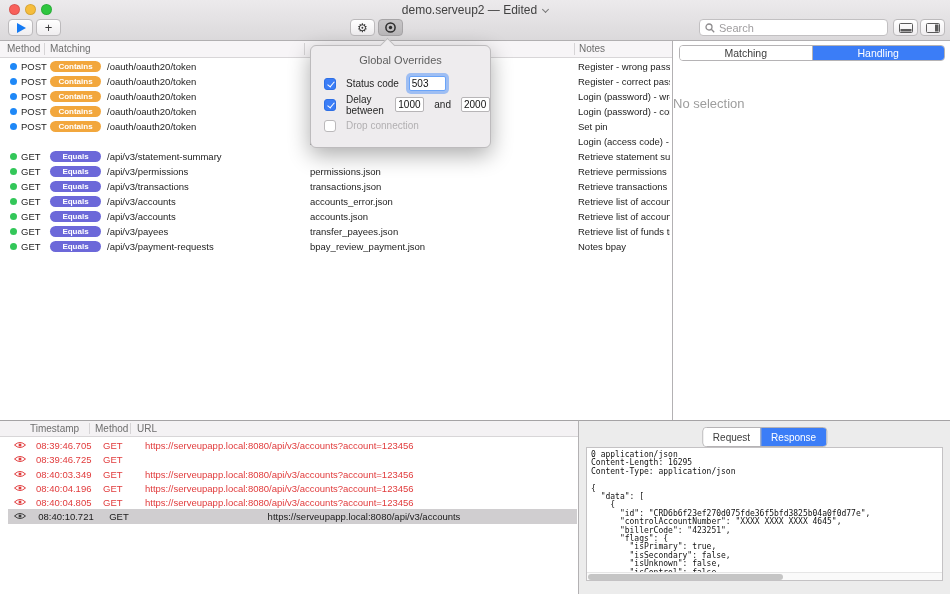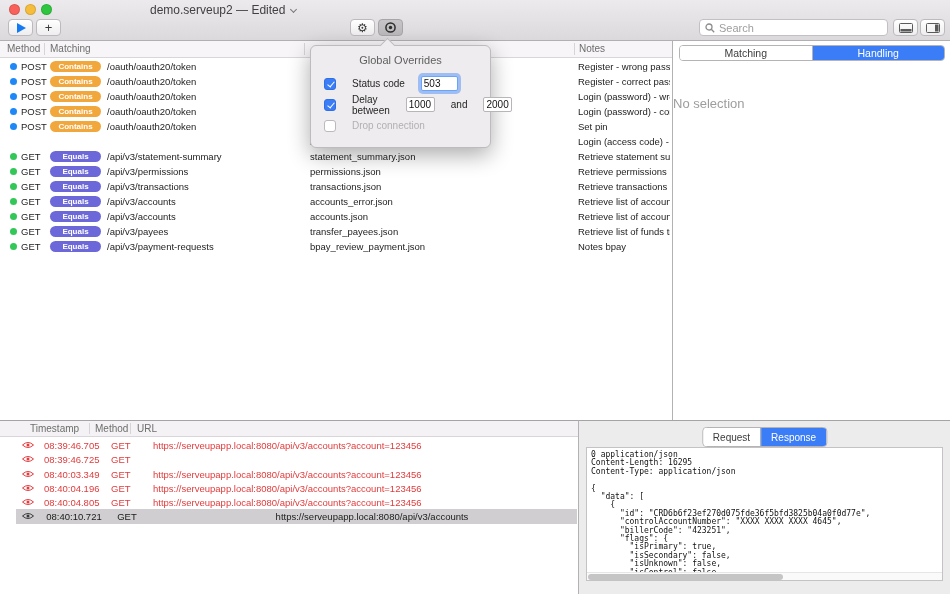--- a/index.html
+++ b/index.html
@@ -6,21 +6,21 @@
   html,body { width:950px; height:594px; }
   body { position:relative; overflow:hidden; background:#fff;
          font-family:"Liberation Sans", sans-serif; color:#1c1c1c; }
 
   
   .header { position:absolute; left:0; top:0; width:950px; height:41px;
             background:linear-gradient(#eceaec,#dbd9db); border-bottom:1px solid #b1afb1; z-index:5; }
   .light { position:absolute; top:4px; width:11px; height:11px; border-radius:50%; border:1px solid rgba(0,0,0,.12); }
   .light.red{left:9px;background:#f9605a} .light.yellow{left:25px;background:#f6bd3c} .light.green{left:41px;background:#2ec63f}
   .titlewrap { position:absolute; left:150px; right:150px; top:3px; height:14px; line-height:14px;
-               text-align:left; font-size:12px; color:#414141; white-space:nowrap; }
+               text-align:center; font-size:12px; color:#414141; white-space:nowrap; }
   .chev { display:inline-block; width:5px; height:5px; border-right:1.5px solid #787878;
           border-bottom:1.5px solid #787878; transform:rotate(45deg); margin-left:6px; vertical-align:2px; }
   .tbtn { position:absolute; top:19px; height:17px; background:linear-gradient(#ffffff,#efedef);
           border:1px solid #bcbabc; border-radius:4px; display:flex; align-items:center;
           justify-content:center; font-family:inherit; cursor:default; }
   #btn-play{left:8px;width:25px}
   #btn-add{left:36px;width:25px;font-size:13px;color:#3a3a3a;line-height:1}
   #btn-gear{left:350px;width:25px;font-size:12px;color:#3a3a3a}
   #btn-ovr{left:378px;width:25px;background:linear-gradient(#c7c5c7,#bab8ba);border-color:#a7a5a7}
   .play-tri{width:0;height:0;border-left:9px solid #147af3;border-top:5px solid transparent;border-bottom:5px solid transparent;margin-left:2px}
@@ -62,21 +62,21 @@
   .empty { position:absolute; left:0; right:0; top:55px; text-align:left; font-size:13px; color:#9d9d9d; }
 
   
   .logs { position:absolute; left:0; top:420px; width:579px; height:174px; background:#fff;
           border-top:1px solid #a5a3a5; border-right:1px solid #b3b1b3; }
   .lhead { position:absolute; left:0; right:0; top:0; height:16px; background:#f4f2f4;
            border-bottom:1px solid #d8d6d8; font-size:10px; color:#6e6e6e;text-decoration:underline; }
   .lhead .h{position:absolute; top:2px;}
   .lh-ts{left:30px} .lh-m{left:95px} .lh-url{left:137px}
   .lsep1{left:89px} .lsep2{left:130px}
-  .lbody { position:absolute; left:16px; right:1px; top:17px; }
+  .lbody { position:absolute; left:8px; right:1px; top:17px; }
   .lrow { position:relative; height:14.3px; font-size:9.5px; }
   .lrow.error { color:#e13b3c; }
   .lrow.selected { background:#d0ced0; color:#1b1b1b;text-align:center; }
   .eye { position:absolute; left:6px; top:3px; width:12px; height:8px; }
   .lc { position:absolute; top:2px; white-space:nowrap; overflow:hidden; }
   .l-ts{left:28px;width:60px} .l-m{left:95px;width:32px} .l-url{left:137px;width:438px}
 
   
   .txn { position:absolute; left:579px; top:420px; width:371px; height:174px;
          background:#ececec; border-top:1px solid #a5a3a5; }
@@ -89,21 +89,21 @@
   .hscroll { position:absolute; left:0; right:0; bottom:0; height:8px; background:#fafafa; border-top:1px solid #e6e6e6; }
   .thumb { position:absolute; left:1px; top:1px; width:55%; height:6px; background:#c5c5c5; border-radius:3px; }
 
   
   .popover { position:absolute; left:310px; top:45px; width:181px; background:#eeecee;
              border:1px solid #bdbbbd; border-radius:6px; box-shadow:0 7px 22px rgba(0,0,0,.33);
              z-index:20; padding-bottom:8px; }
   .arrow { position:absolute; top:-6px; left:71px; width:11px; height:11px; background:#eeecee;
            border-left:1px solid #bdbbbd; border-top:1px solid #bdbbbd; transform:rotate(45deg); }
   .pop-title { text-align:center; font-size:11px; color:#606060; margin-top:8px; margin-bottom:10px; }
-  .prow { display:flex; align-items:center; gap:16px; padding-left:13px; margin-bottom:6px;
+  .prow { display:flex; align-items:center; gap:10px; padding-left:13px; margin-bottom:6px;
           font-size:10px; color:#262626; height:15px; }
   .prow.disabled { color:#b2b0b2; }
   .cb { width:12px; height:12px; border-radius:3px; background:#fff; border:1px solid #bbb9bb;
         position:relative; flex:0 0 auto; }
   .cb.checked { background:#3b7df7; border-color:#2f6fe4; }
   .cb.checked::after { content:""; position:absolute; left:3.5px; top:1px; width:3px; height:6px;
         border-right:1.6px solid #fff; border-bottom:1.6px solid #fff; transform:rotate(40deg); }
   .field { height:15px; border:1px solid #b7b5b7; border-radius:2px; font-size:10px;
            font-family:inherit; padding:0 2px; background:#fff; color:#111; }
   .f-status { width:37px; outline:none; border-color:#6aa4f8; box-shadow:0 0 0 3px rgba(77,143,247,.5); }
@@ -211,21 +211,20 @@
     </div>
     <div class="trow">
       <span class="cell c-file">loginWithPIN.json</span>
       <span class="cell c-note">Login (access code) - correct</span>
     </div>
     <div class="trow">
       <span class="dot get"></span>
       <span class="cell c-method">GET</span>
       <span class="badge equals">Equals</span>
       <span class="cell c-path">/api/v3/statement-summary</span>
-      <span class="cell c-file">statement_summary.json</span>
       <span class="cell c-note">Retrieve statement summary</span>
     </div>
     <div class="trow">
       <span class="dot get"></span>
       <span class="cell c-method">GET</span>
       <span class="badge equals">Equals</span>
       <span class="cell c-path">/api/v3/permissions</span>
       <span class="cell c-file">permissions.json</span>
       <span class="cell c-note">Retrieve permissions</span>
     </div>

